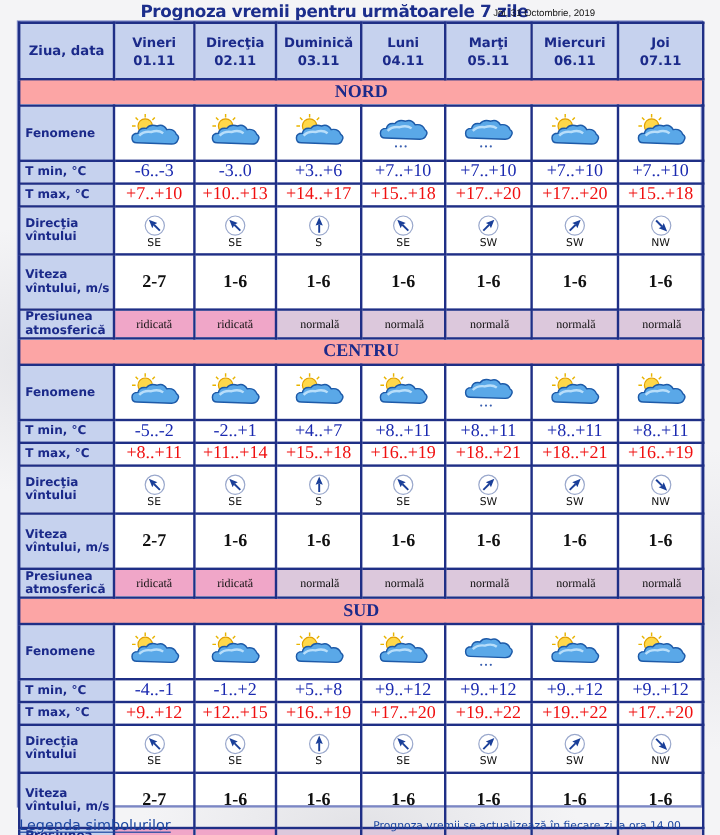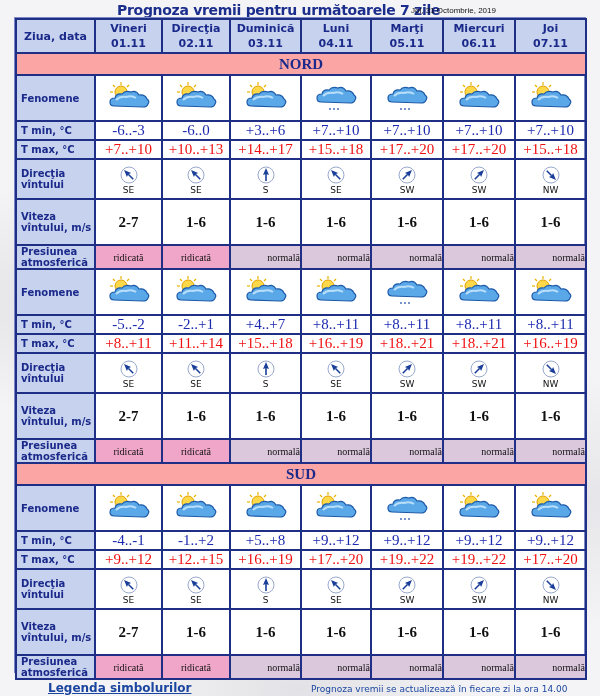--- a/index.html
+++ b/index.html
@@ -15,25 +15,25 @@
   table{position:absolute;left:15px;top:18px;border-collapse:collapse;table-layout:fixed;width:570px;}
   td{border:2px solid #1f2f86;padding:0;text-align:center;vertical-align:middle;overflow:hidden;white-space:nowrap;}
   .lbl{background:#c6d2ee;color:#1b2a8a;font-size:10px;font-weight:bold;text-align:left;padding-left:4px;white-space:normal;line-height:11px;font-family:"DejaVu Sans",sans-serif;}
   .hdr{background:#c6d2ee;color:#1b2a8a;font-size:11px;font-weight:bold;line-height:15px;font-family:"DejaVu Sans",sans-serif;}
   .region td{background:#fca5a5;color:#1b2a8a;font-family:"Liberation Serif",serif;font-weight:bold;font-size:15px;height:20px;}
   .tmin{color:#1b2ab0;font-family:"Liberation Serif",serif;font-size:15px;height:17px;}
   .tmax{color:#f01010;font-family:"Liberation Serif",serif;font-size:15px;height:17px;}
   .speed{font-family:"Liberation Serif",serif;font-weight:bold;font-size:15px;color:#111;height:44px;margin-top:16px;}
   .pres{font-family:"Liberation Serif",serif;font-size:10px;height:22px;color:#111;}
   .pres.high{background:#f0a6c8;}
-  .pres.norm{background:#dcc8dc;text-align:right;padding-left:2px;}
+  .pres.norm{background:#dcc8dc;text-align:center;padding-left:2px;}
   .feno{height:44px;}
   .wind{height:38px;font-size:9px;color:#111;font-family:"DejaVu Sans",sans-serif;}
   .wind svg{display:block;margin:2px auto 1px;}
-  .footer-link{position:absolute;left:16px;top:681px;font-size:12px;font-weight:bold;color:#1b46a0;text-decoration:underline;font-family:"DejaVu Sans",sans-serif;margin-left:32px;}
+  .footer-link{position:absolute;left:16px;top:681px;font-size:12px;font-weight:normal;color:#1b46a0;text-decoration:underline;font-family:"DejaVu Sans",sans-serif;}
   .footer-note{position:absolute;left:311px;top:684px;font-size:9px;color:#1b46a0;font-family:"DejaVu Sans",sans-serif;}
   .ico{display:block;margin:0 auto;}
 </style>
 </head>
 <body>
 
 <div class="bgmap"></div>
 
 <div class="title">
   <span class="main">Prognoza vremii pentru următoarele 7 zile</span>
@@ -47,21 +47,21 @@
     <col style="width:79px">
       <col style="width:67px">
       <col style="width:68px">
       <col style="width:71px">
       <col style="width:70px">
       <col style="width:72px">
       <col style="width:72px">
       <col style="width:71px">
   </colgroup>
   <tbody id="tb">
-    <tr style="height:34px">
+    <tr style="height:47px">
       <td class="hdr">Ziua, data</td>
     <td class="hdr">
           <div>Vineri</div>
           <div>01.11</div>
         </td>
         <td class="hdr">
           <div>Direcţia</div>
           <div>02.11</div>
         </td>
         <td class="hdr">
@@ -170,21 +170,21 @@
               </g>
               <circle cx="15" cy="12" r="6" fill="#ffd84a" stroke="#e0a000" stroke-width="1"></circle>
               <path d="M8 26 Q4 26 4 22 Q4 18 9 18 Q10 13 16 14 Q19 10 25 12 Q30 10 33 15 Q39 14 41 19 Q44 21 42 24 Q41 27 37 27 Z" fill="#5aa8e8" stroke="#1d5aa8" stroke-width="1.2"></path>
               <path d="M10 20 Q14 16 20 17 Q26 15 30 18" fill="none" stroke="#b8defa" stroke-width="2"></path>
             </svg></span>
         </td>
       </tr>
       <tr>
         <td class="lbl">T min, °C</td>
         <td class="tmin">-6..-3</td>
-        <td class="tmin">-6..0</td>
+        <td class="tmin">-3..0</td>
         <td class="tmin">+3..+6</td>
         <td class="tmin">+7..+10</td>
         <td class="tmin">+7..+10</td>
         <td class="tmin">+7..+10</td>
         <td class="tmin">+7..+10</td>
       </tr>
       <tr>
         <td class="lbl">T max, °C</td>
         <td class="tmax">+7..+10</td>
         <td class="tmax">+10..+13</td>
@@ -259,20 +259,23 @@
       <tr>
         <td class="lbl">Presiunea atmosferică</td>
         <td class="pres high">ridicată</td>
         <td class="pres high">ridicată</td>
         <td class="pres norm">normală</td>
         <td class="pres norm">normală</td>
         <td class="pres norm">normală</td>
         <td class="pres norm">normală</td>
         <td class="pres norm">normală</td>
       </tr>
+      <tr class="region">
+        <td colspan="8">CENTRU</td>
+      </tr>
       <tr>
         <td class="lbl">Fenomene</td>
         <td class="feno">
           <span class="ico"><svg width="46" height="32" viewBox="0 0 46 32">
               <g stroke="#e8b400" stroke-width="1.2">
                 <line x1="15" y1="2" x2="15" y2="5"></line>
                 <line x1="7" y1="5" x2="9" y2="7"></line>
                 <line x1="23" y1="5" x2="21" y2="7"></line>
                 <line x1="4" y1="12" x2="7" y2="12"></line>
               </g>

